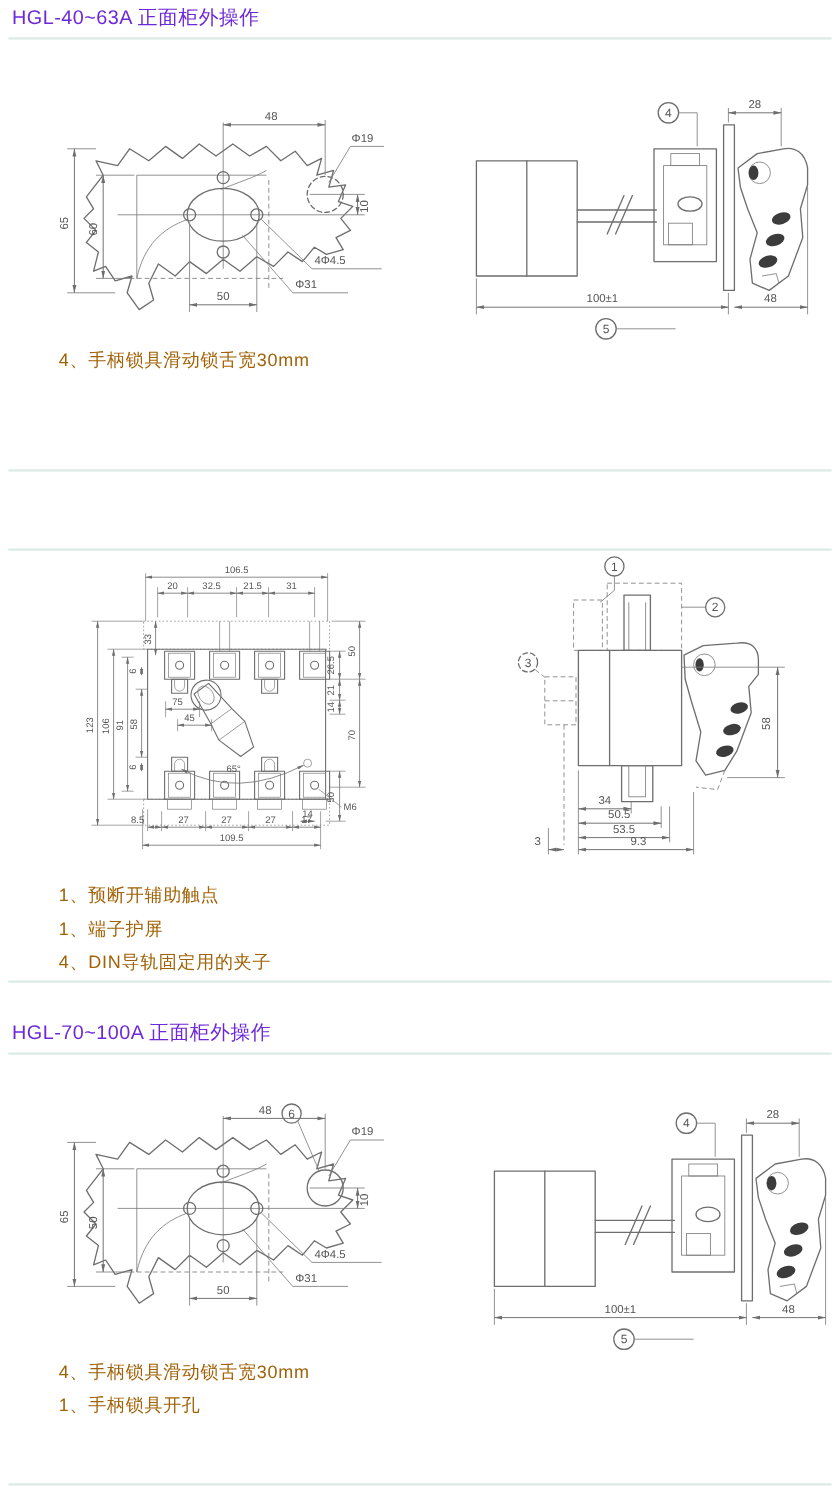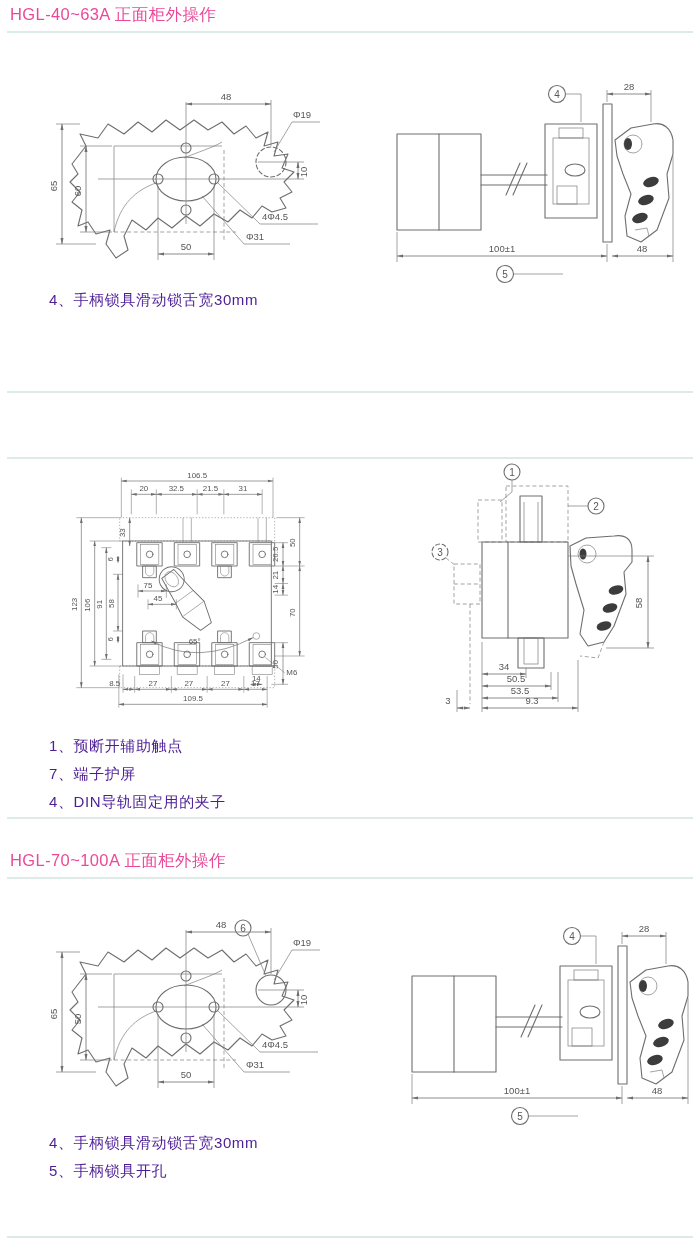--- a/index.html
+++ b/index.html
@@ -1,20 +1,20 @@
 <!DOCTYPE html>
 <html><head>
 <meta charset="utf-8">
 <style>
   html,body{margin:0;padding:0;background:#fff;}
   .page{position:relative;width:700px;height:1246px;background:#ffffff;
         font-family:"Liberation Sans",sans-serif;overflow:hidden;}
-  .title{position:absolute;left:10px;font-size:16.5px;color:#ec4899;letter-spacing:.4px;}
+  .title{position:absolute;left:10px;font-size:16.5px;color:#6d28d9;letter-spacing:.4px;}
   .rule{position:absolute;left:7px;width:686px;height:2px;background:#dcebe5;}
-  .notes{position:absolute;left:49px;font-size:15px;color:#4c1d95;}
+  .notes{position:absolute;left:49px;font-size:15px;color:#a16207;}
   .notes div{margin-bottom:9px;letter-spacing:.6px;}
   svg{position:absolute;overflow:visible;}
   .ln{fill:none;stroke:#6e6e6e;stroke-width:1.1;stroke-linejoin:round;stroke-linecap:round;}
   .tn{fill:none;stroke:#7d7d7d;stroke-width:.7;}
   .dim{fill:none;stroke:#6e6e6e;stroke-width:.8;}
   .dsh{stroke-dasharray:4 2.6;}
   .dot{stroke-dasharray:1.6 2.2;}
   .dtx{font-size:9.5px;fill:#565656;text-anchor:middle;}
   .ctx{font-size:10px;fill:#565656;text-anchor:middle;}
   .ls{text-anchor:start;}
@@ -349,21 +349,21 @@
       <line class="dim" x1="37" y1="248" x2="50" y2="248" marker-start="url(#ar)" marker-end="url(#ar)"></line>
       <text class="dtx" x="28" y="244">3</text>
       <line class="tn" x1="158" y1="200" x2="158" y2="252"></line>
       <line class="dim" x1="62" y1="248" x2="158" y2="248" marker-start="url(#ar)" marker-end="url(#ar)"></line>
       <text class="dtx" x="112" y="244">9.3</text>
     </g>
   </svg>
 
   <div class="notes" style="top:737px">
     <div>1、预断开辅助触点</div>
-    <div>7、端子护屏</div>
+    <div>1、端子护屏</div>
     <div>4、DIN导轨固定用的夹子</div>
   </div>
 
   <div class="rule" style="top:817px"></div>
 
   <div class="title" style="top:850px">HGL-70~100A 正面柜外操作</div>
   <div class="rule" style="top:877px"></div>
 
   <svg style="left:36px;top:912px" width="285" height="185" viewBox="0 0 285 185">
     <g>
@@ -452,17 +452,17 @@
       <line class="dim" x1="227" y1="178" x2="288" y2="178" marker-start="url(#ar)" marker-end="url(#ar)"></line>
       <text class="dtx" x="257" y="174">48</text>
       <circle class="ln" cx="120" cy="196" r="8.5" fill="#fff"></circle>
       <text class="ctx" x="120" y="199.5">5</text>
       <line class="tn" x1="129" y1="196" x2="178" y2="196"></line>
     </g>
   </svg>
 
   <div class="notes" style="top:1134px">
     <div>4、手柄锁具滑动锁舌宽30mm</div>
-    <div>5、手柄锁具开孔</div>
+    <div>1、手柄锁具开孔</div>
   </div>
 
   <div class="rule" style="top:1236px"></div>
 </div>
 
 </body></html>

